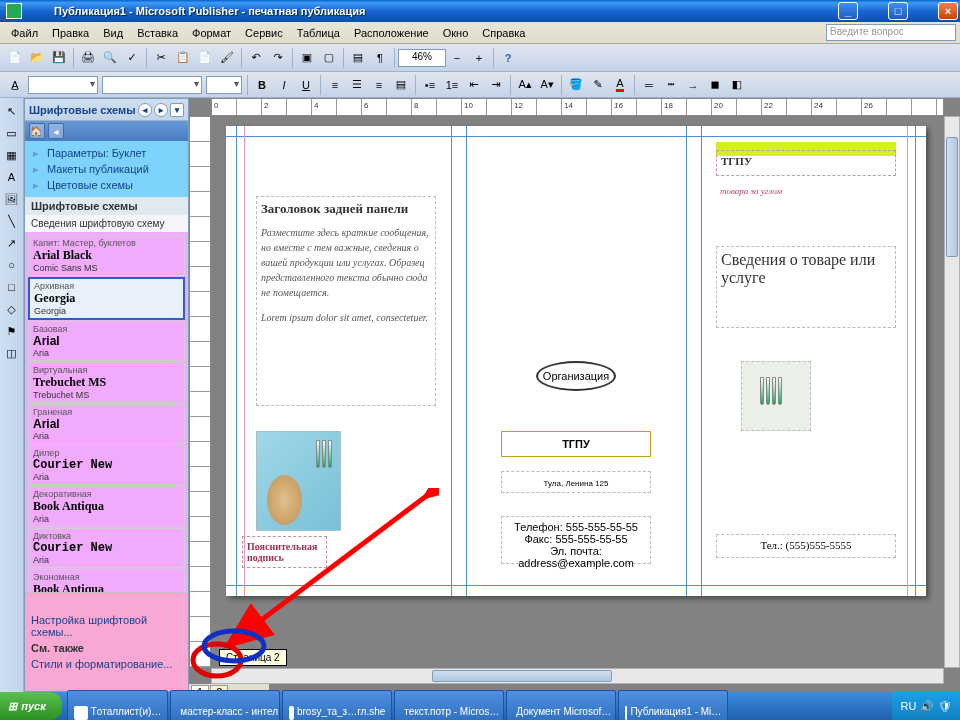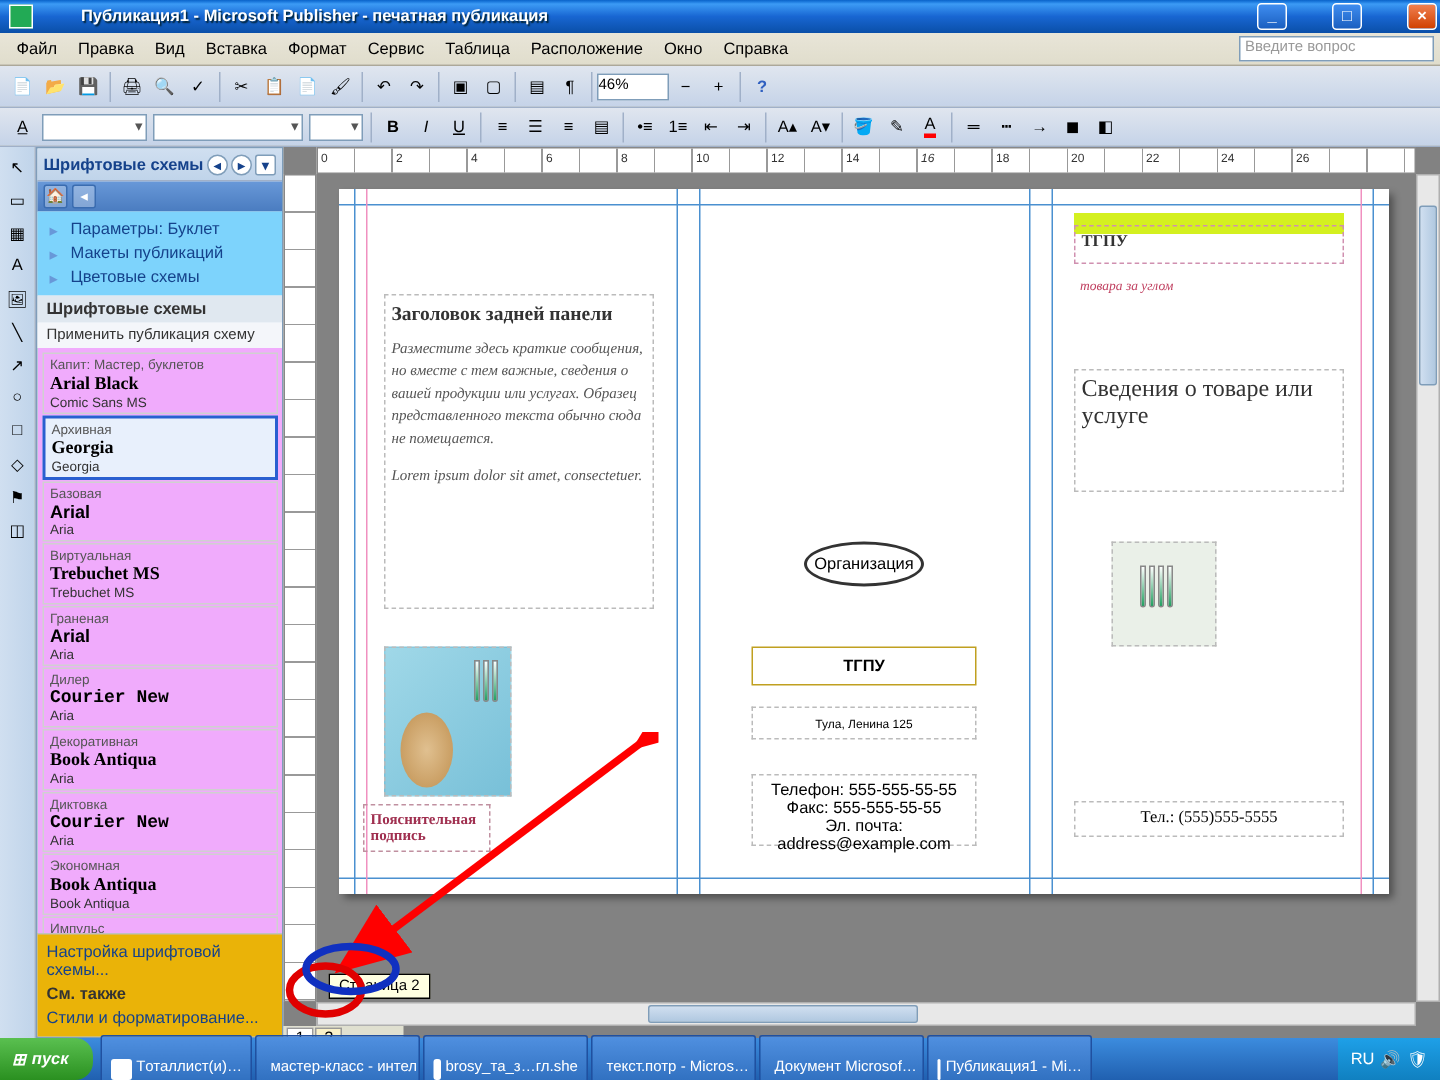--- a/index.html
+++ b/index.html
@@ -9,21 +9,21 @@
 .titlebar .ttxt{flex:1;font-weight:bold;text-shadow:1px 1px 1px #023;}
 .wbtn{width:20px;height:18px;margin-left:2px;border:1px solid #fff;border-radius:3px;display:flex;align-items:center;justify-content:center;font-weight:bold;font-size:11px;color:#fff;}
 .wbtn.min,.wbtn.max{background:linear-gradient(#3f8df0,#1a5fc0);}
 .wbtn.close{background:linear-gradient(#f08050,#d04000);}
 .menubar{height:22px;background:linear-gradient(#e8e5d8,#e0ddcc);display:flex;align-items:center;padding:0 4px;border-bottom:1px solid #aca899;}
 .menubar span{padding:2px 7px;cursor:default;}
 .helpbox{margin-left:auto;width:130px;height:17px;background:#fff;border:1px solid #7f9db9;font-size:10px;color:#999;padding:1px 3px;}
 .toolbar{height:28px;background:linear-gradient(#e0e6ef,#c5d3e8);display:flex;align-items:center;padding:0 4px;border-bottom:1px solid #a0b0c8;}
 .tbtn{width:20px;height:20px;margin:0 1px;border:1px solid transparent;border-radius:2px;display:flex;align-items:center;justify-content:center;}
 .sep{width:1px;height:20px;background:#a0b0c8;margin:0 3px;}
-.zoombox{width:48px;height:18px;background:#fff;border:1px solid #7f9db9;font-size:10px;padding:1px 0;}
+.zoombox{width:48px;height:18px;background:#fff;border:1px solid #7f9db9;font-size:10px;padding:1px 13px;}
 .fmtbar{height:26px;background:linear-gradient(#e0e6ef,#c5d3e8);display:flex;align-items:center;padding:0 4px;border-bottom:1px solid #a0b0c8;}
 .combo{height:18px;background:#fff;border:1px solid #7f9db9;margin:0 2px;font-size:10px;padding:1px 16px 1px 3px;position:relative;}
 .combo::after{content:"▾";position:absolute;right:2px;top:1px;color:#555;}
 .workarea{position:absolute;top:98px;left:0;right:0;bottom:28px;display:flex;}
 .leftbar{width:24px;background:linear-gradient(to right,#d0dff0,#c0d4ea);border-right:1px solid #a0b0c8;display:flex;flex-direction:column;align-items:center;padding-top:4px;gap:4px;}
 .lbtn{width:18px;height:18px;border:1px solid transparent;border-radius:2px;display:flex;align-items:center;justify-content:center;font-size:11px;}
 .taskpane{width:165px;background:#eaf0f8;border:1px solid #7f9db9;display:flex;flex-direction:column;}
 .tp-head{height:22px;background:linear-gradient(#d0dff0,#c0d4ea);display:flex;align-items:center;padding:0 4px;font-weight:bold;color:#15428b;border-bottom:1px solid #a0b0c8;}
 .tp-head .nav{margin-left:auto;display:flex;gap:2px;}
 .tp-head .nav span{width:14px;height:14px;border:1px solid #7f9db9;background:#fff;border-radius:7px;text-align:center;line-height:12px;font-size:9px;color:#15428b;}
@@ -33,21 +33,21 @@
 .tp-link{color:#15428b;padding:2px 0 2px 16px;cursor:pointer;position:relative;}
 .tp-link::before{content:"▸";position:absolute;left:2px;color:#6898d8;}
 .tp-section{padding:3px 6px;font-weight:bold;color:#333;background:#e0e8f0;}
 .tp-apply{padding:3px 6px;font-size:10px;color:#333;background:#f4f6fa;}
 .scheme-list{flex:1;overflow:auto;background:#f0abfc;padding:2px;}
 .scheme{border:1px solid #d0d0d0;margin:1px;padding:2px 4px;cursor:pointer;}
 .scheme.sel{border:2px solid #2a5fd0;background:#e8f0fc;}
 .scheme .grp{font-size:9px;color:#555;}
 .scheme .f1{font-size:12px;font-weight:bold;color:#000;}
 .scheme .f2{font-size:9px;color:#333;}
-.tp-foot{padding:4px 6px;border-top:1px solid #c0c0c0;background:#eab308;}
+.tp-foot{padding:19px 6px;border-top:1px solid #c0c0c0;background:#f9a8d4;}
 .tp-foot div{color:#15428b;padding:2px 0;cursor:pointer;}
 .canvas-area{flex:1;position:relative;background:#828282;}
 .hruler{position:absolute;top:0;left:22px;right:16px;height:18px;background:#fff;border:1px solid #888;}
 .vruler{position:absolute;top:18px;left:0;width:22px;bottom:24px;background:#fff;border:1px solid #888;}
 .rmarks{position:absolute;inset:0;background-image:repeating-linear-gradient(to right,transparent 0,transparent 24px,#999 24px,#999 25px);}
 .rmarks-v{position:absolute;inset:0;background-image:repeating-linear-gradient(to bottom,transparent 0,transparent 24px,#999 24px,#999 25px);}
 .hruler .lbl{position:absolute;top:2px;font-size:8px;color:#333;}
 .doc-scroll{position:absolute;top:18px;left:22px;right:16px;bottom:24px;overflow:hidden;background:#828282;}
 .page{position:absolute;top:10px;left:15px;width:700px;height:470px;background:#fff;box-shadow:3px 3px 5px rgba(0,0,0,.4);}
 .guide-v{position:absolute;top:0;bottom:0;width:1px;background:#4a90d0;}
@@ -204,21 +204,21 @@
     <div class="tp-sub">
       <span>🏠</span>
       <span>◂</span>
     </div>
     <div class="tp-links">
       <div class="tp-link">Параметры: Буклет</div>
       <div class="tp-link">Макеты публикаций</div>
       <div class="tp-link">Цветовые схемы</div>
     </div>
     <div class="tp-section">Шрифтовые схемы</div>
-    <div class="tp-apply">Применить публикация схему</div>
+    <div class="tp-apply">Сведения шрифтовую схему</div>
     <div class="scheme-list" id="scheme-list">
         <div class="scheme">
           <div class="grp">Капит: Мастер, буклетов</div>
           <div class="f1" style="font-family:Arial Black">Arial Black</div>
           <div class="f2">Comic Sans MS</div>
         </div>
         <div class="scheme sel">
           <div class="grp">Архивная</div>
           <div class="f1" style="font-family:Georgia">Georgia</div>
           <div class="f2">Georgia</div>

